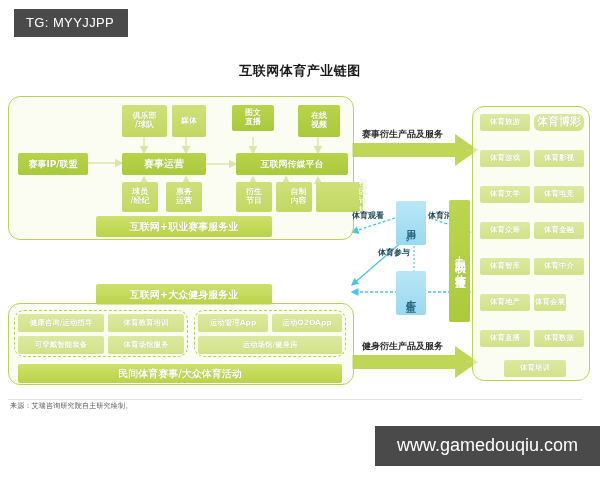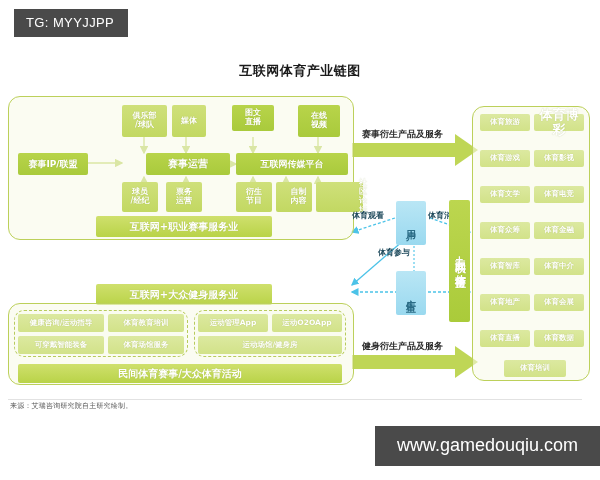--- a/index.html
+++ b/index.html
@@ -201,21 +201,21 @@
     <span style="white-space:pre-line">图文
 直播</span>
   </div>
   <div class="gbox g-mid" style="left:298px; top:105px; width:42px; height:32px; font-size:8px;">
     <span style="white-space:pre-line">在线
 视频</span>
   </div>
 
   <div class="gbox g-mid" style="left:18px; top:153px; width:70px; height:22px; font-size:9px;">赛事IP/联盟</div>
 
-  <div class="gbox g-mid" style="left:122px; top:153px; width:84px; height:22px; font-size:10px;margin-left:24px;">赛事运营</div>
+  <div class="gbox g-mid" style="left:122px; top:153px; width:84px; height:22px; font-size:10px;">赛事运营</div>
 
   <div class="gbox g-mid" style="left:236px; top:153px; width:112px; height:22px; font-size:9px;">互联网传媒平台</div>
 
   <div class="gbox g-light" style="left:122px; top:182px; width:36px; height:30px; font-size:8px;">
     <span style="white-space:pre-line">球员
 /经纪</span>
   </div>
   <div class="gbox g-light" style="left:166px; top:182px; width:36px; height:30px; font-size:8px;">
     <span style="white-space:pre-line">票务
 运营</span>
@@ -265,36 +265,36 @@
   <div class="flow-label-sm" style="left:378px; top:247px;">体育参与</div>
 
   <div class="flow-label" style="left:362px; top:128px;">赛事衍生产品及服务</div>
   <div class="flow-label" style="left:362px; top:340px;">健身衍生产品及服务</div>
 
   <div class="panel" style="left:472px; top:106px; width:118px; height:275px;"></div>
 
   <div class="vert-label" style="left:449px; top:200px; width:21px; height:122px;">互联网+体育衍生</div>
 
   <div class="gbox g-pale" style="left:480px; top:114px; width:50px; height:17px; font-size:7.5px;">体育旅游</div>
-  <div class="gbox g-pale" style="left:534px; top:114px; width:50px; height:17px; font-size:13px;">体育博彩</div>
+  <div class="gbox g-pale" style="left:534px; top:114px; width:50px; height:17px; font-size:11px;border-radius:6px;">体育博彩</div>
 
   <div class="gbox g-pale" style="left:480px; top:150px; width:50px; height:17px; font-size:7.5px;">体育游戏</div>
   <div class="gbox g-pale" style="left:534px; top:150px; width:50px; height:17px; font-size:7.5px;">体育影视</div>
 
   <div class="gbox g-pale" style="left:480px; top:186px; width:50px; height:17px; font-size:7.5px;">体育文学</div>
   <div class="gbox g-pale" style="left:534px; top:186px; width:50px; height:17px; font-size:7.5px;">体育电竞</div>
 
   <div class="gbox g-pale" style="left:480px; top:222px; width:50px; height:17px; font-size:7.5px;">体育众筹</div>
   <div class="gbox g-pale" style="left:534px; top:222px; width:50px; height:17px; font-size:7.5px;">体育金融</div>
 
   <div class="gbox g-pale" style="left:480px; top:258px; width:50px; height:17px; font-size:7.5px;">体育智库</div>
   <div class="gbox g-pale" style="left:534px; top:258px; width:50px; height:17px; font-size:7.5px;">体育中介</div>
 
   <div class="gbox g-pale" style="left:480px; top:294px; width:50px; height:17px; font-size:7.5px;">体育地产</div>
-  <div class="gbox g-pale" style="left:534px; top:294px; width:50px; height:17px; font-size:7.5px;">体育会展</div>
+  <div class="gbox g-pale" style="left:534px; top:294px; width:32px; height:17px; font-size:7.5px;">体育会展</div>
 
   <div class="gbox g-pale" style="left:480px; top:330px; width:50px; height:17px; font-size:7.5px;">体育直播</div>
   <div class="gbox g-pale" style="left:534px; top:330px; width:50px; height:17px; font-size:7.5px;">体育数据</div>
 
   <div class="gbox g-pale" style="left:504px; top:360px; width:62px; height:17px; font-size:7.5px;">体育培训</div>
 
 </div>
 
 <div class="fig-title">互联网体育产业链图</div>
 

